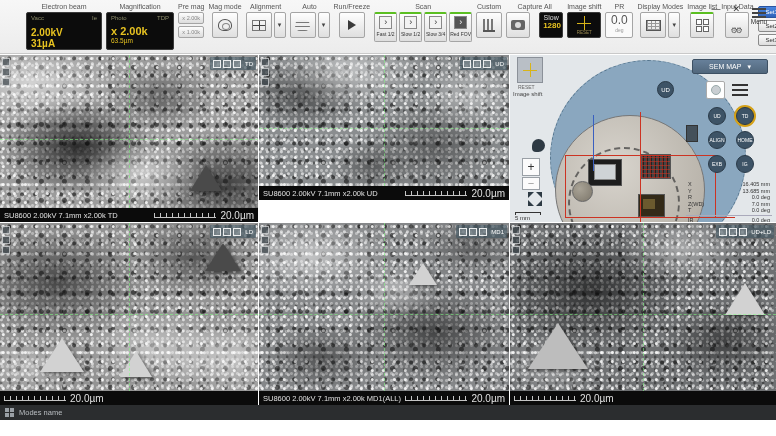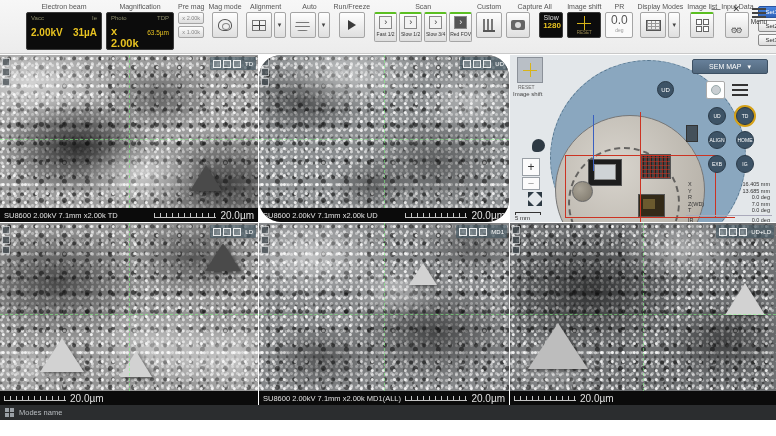--- a/index.html
+++ b/index.html
@@ -8,21 +8,21 @@
 
   
   #toolbar { position:absolute; left:0; top:0; width:776px; height:54px;
     background:linear-gradient(#f7f7f7,#ececec); border-bottom:1px solid #c9c9c9;
     display:flex; align-items:flex-start; padding:2px 2px 0 26px; gap:4px; }
   .tg { display:flex; flex-direction:column; align-items:center; }
   .tg-label { font-size:7px; color:#555; height:10px; line-height:10px; white-space:nowrap; }
   .tg-row { display:flex; gap:2px; align-items:flex-start; }
   .blackpanel { background:#0c0c0c; border:1px solid #3a3a3a; border-radius:2px; padding:2px 4px; height:38px; }
   .bp-lblrow { display:flex; justify-content:space-between; font-size:6px; color:#8c8c6a; }
-  .bp-valrow { display:flex; justify-content:space-between; align-items:baseline; color:#e8c321; font-weight:bold; }
+  .bp-valrow { display:flex; justify-content:space-between; align-items:baseline; color:#e8c321; font-weight:bold;flex-direction:column; }
   .btn { background:linear-gradient(#fefefe,#dfdfdf); border:1px solid #a5a5a5; border-radius:2px;
     width:26px; height:26px; display:flex; align-items:center; justify-content:center; position:relative; }
   .btn-sm { width:12px; height:26px; }
   .caret { font-size:7px; color:#444; }
   .greenline { border-top:2px solid #5bbf21 !important; }
   .scanbtn { width:23px; height:30px; display:flex; flex-direction:column; align-items:center; justify-content:flex-start;
     background:linear-gradient(#fdfdfd,#dedede); border:1px solid #a5a5a5; border-top:2px solid #5bbf21; border-radius:2px; padding-top:2px; }
   .scanbtn .gl { width:13px; height:13px; border:1px solid #888; background:#f2f2f2; font-size:9px; line-height:11px; color:#333; text-align:center; }
   .scanbtn .sl { font-size:5px; color:#333; margin-top:2px; white-space:nowrap; }
   .stackbtn { width:26px; height:12px; background:linear-gradient(#fdfdfd,#ddd); border:1px solid #a5a5a5;
@@ -392,21 +392,21 @@
       <span class="mi"></span>
       <span class="dl">TD</span>
     </div>
     <div class="cap">
       <span class="txt">SU8600 2.00kV 7.1mm x2.00k TD</span>
       <span class="ruler"></span>
       <span class="sc">20.0µm</span>
     </div>
   </div>
 
-  <div class="vp v2" style="left:259px; top:55px; width:250px; height:167px;border-radius:22px;">
+  <div class="vp v2" style="left:259px; top:55px; width:250px; height:145px;">
     <div class="sem"></div>
     <div class="ch-h"></div>
     <div class="ch-v"></div>
     <div class="vpleft">
         <span class="mi"></span>
         <span class="mi"></span>
         <span class="mi"></span>
       </div>
     <div class="vptools">
       <span class="mi"></span>

